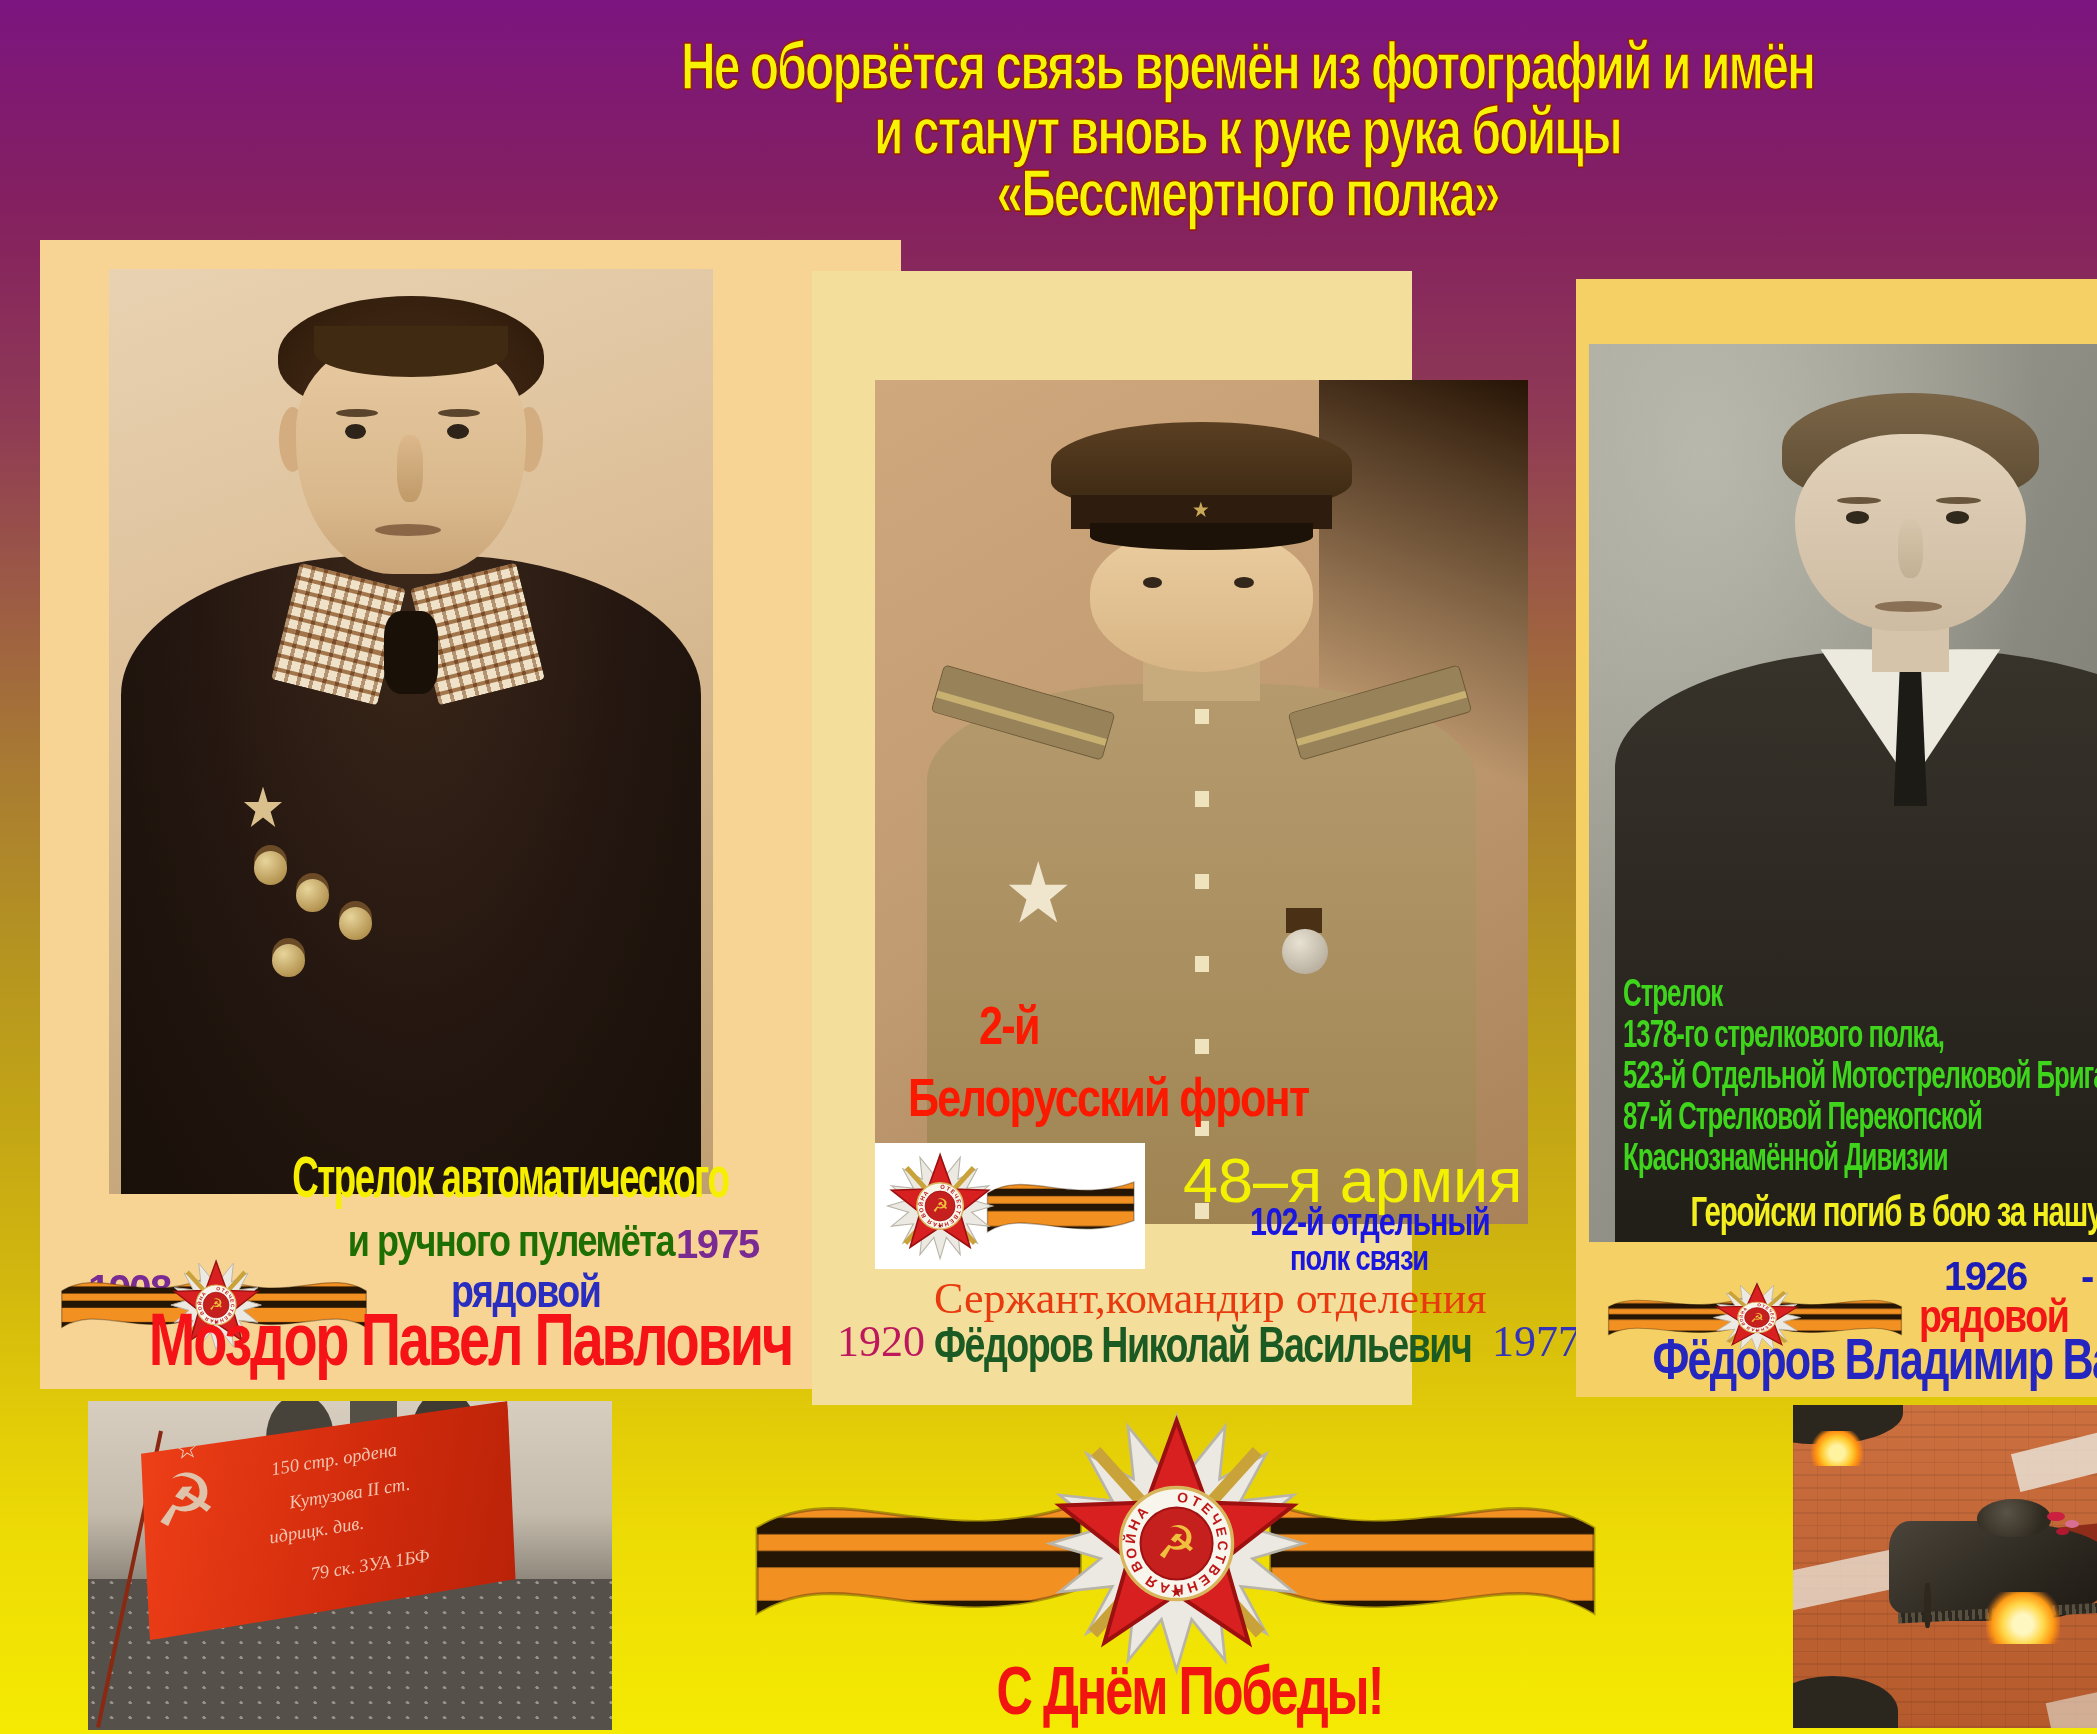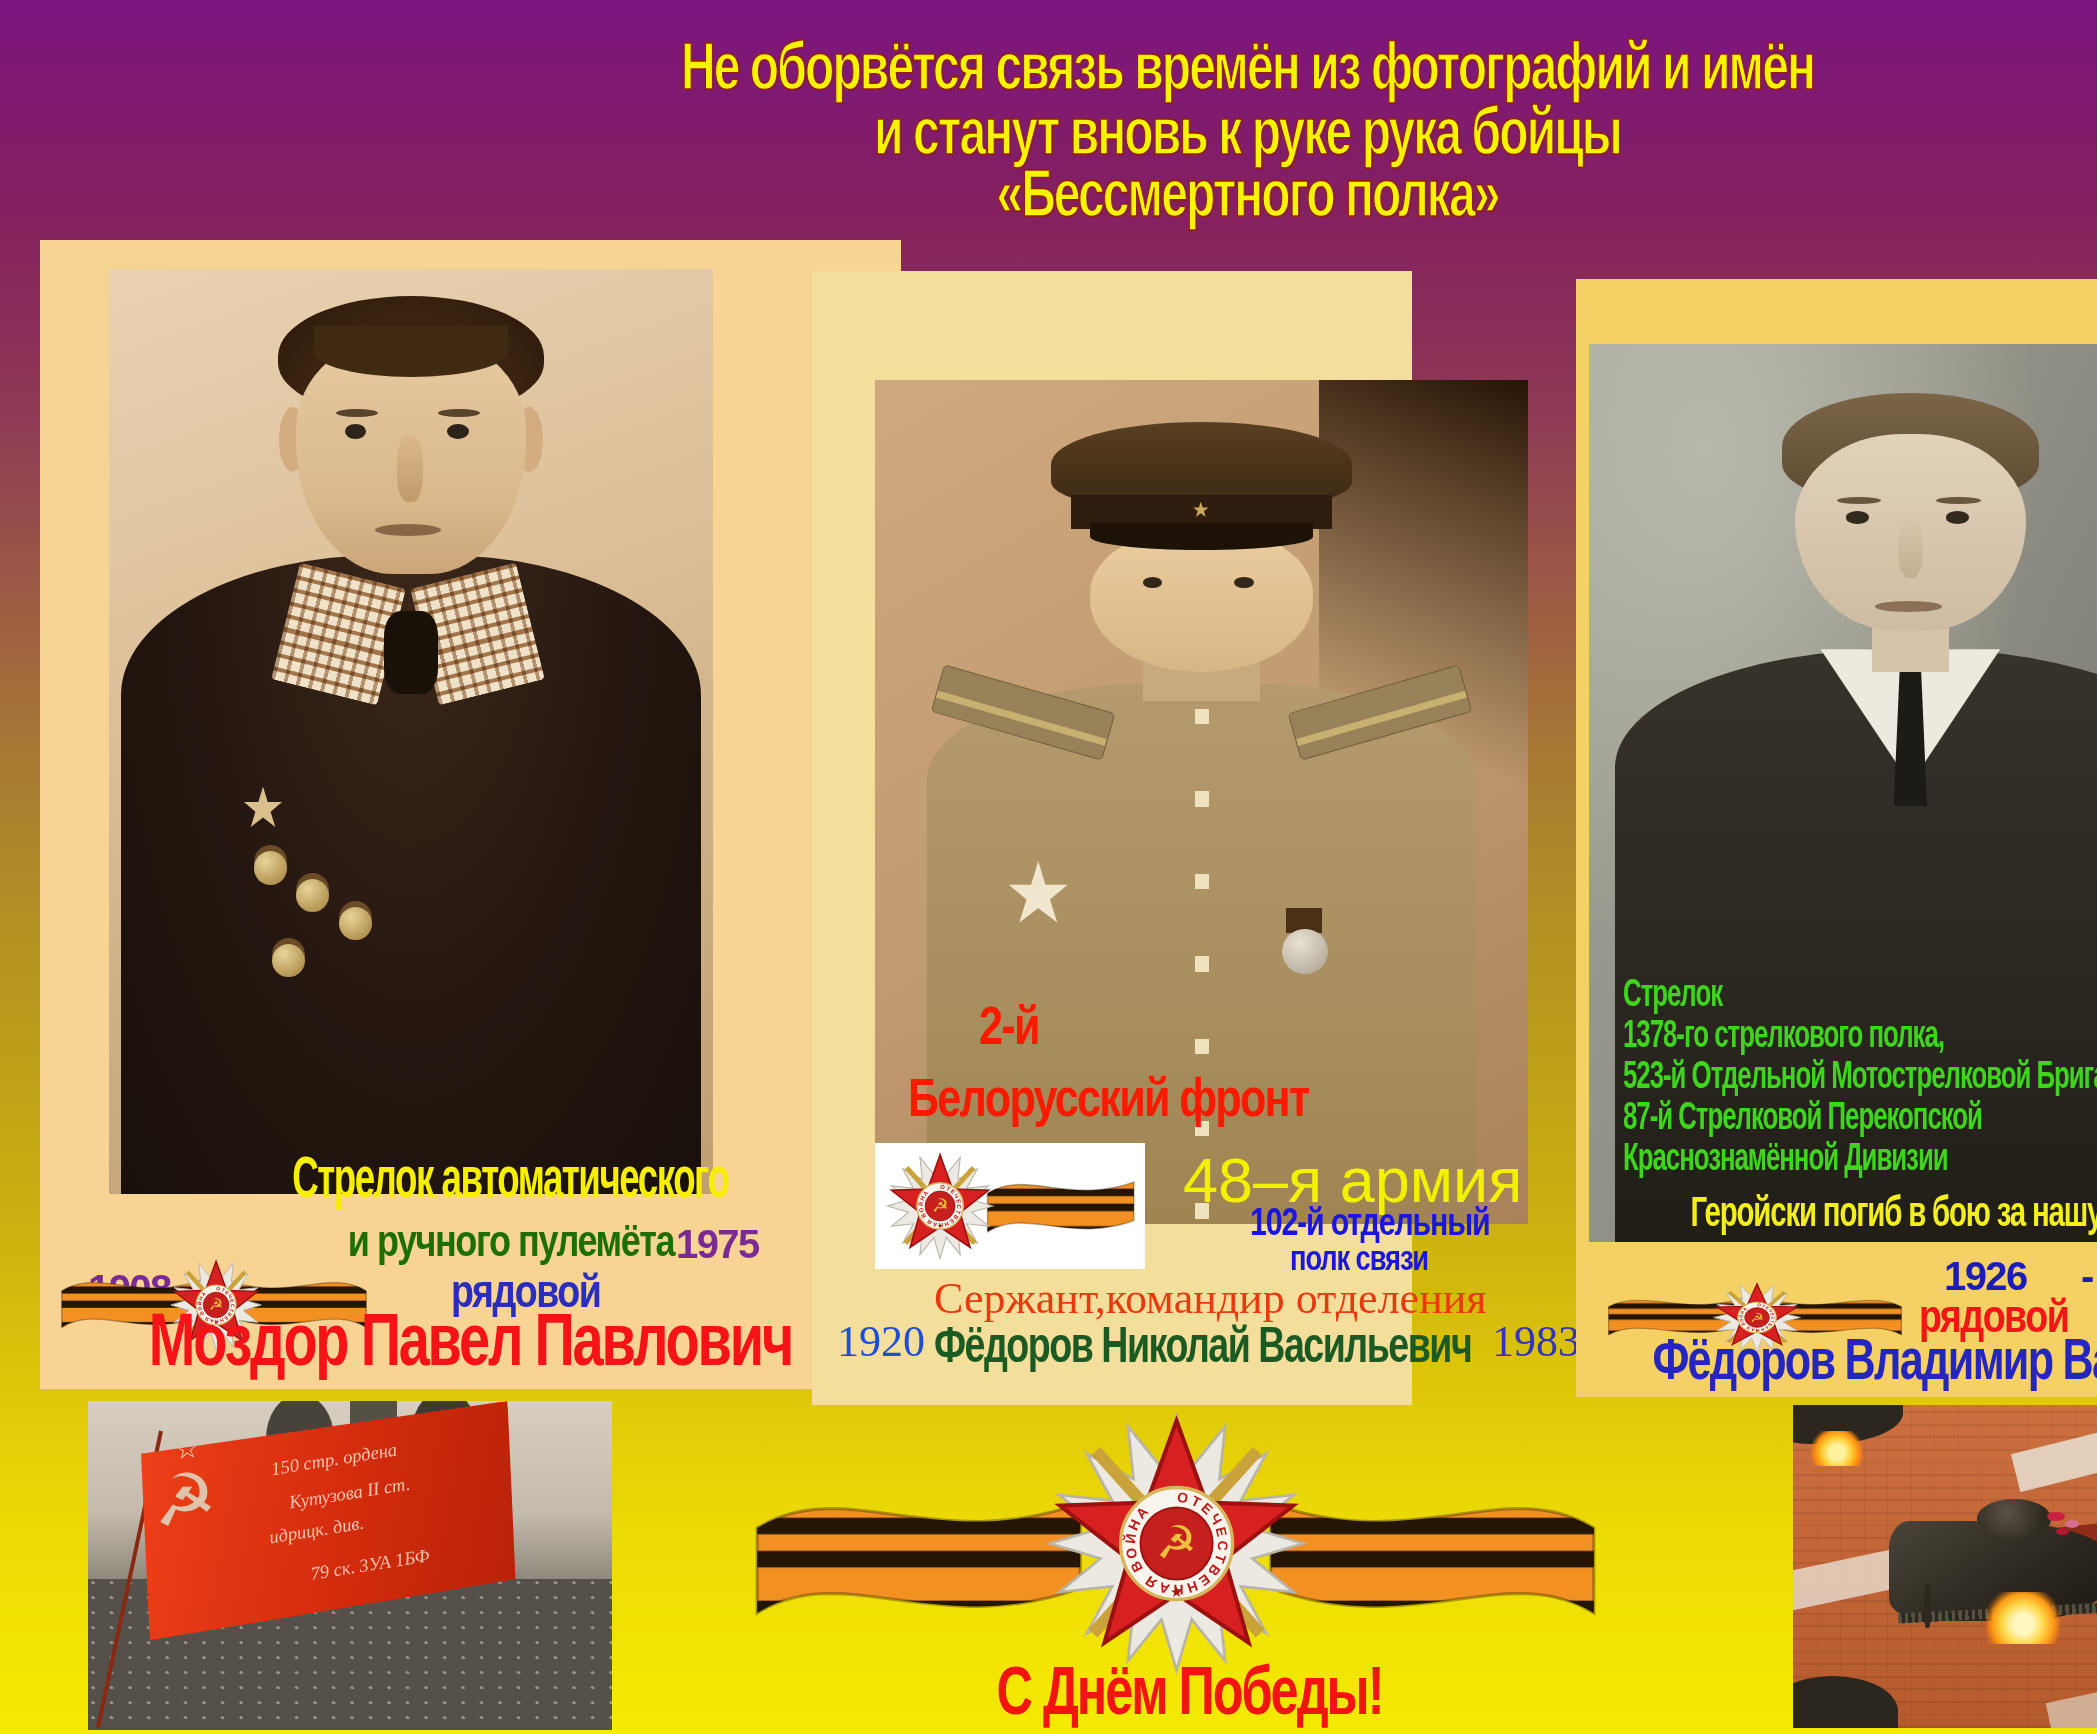--- a/index.html
+++ b/index.html
@@ -96,21 +96,21 @@
   .lx-rank{top:1027px;color:#2a2ec0;font-size:47px;transform:scale(.8,1);padding-left:138px;}
   .lx-name{top:1065px;color:#f51318;font-size:70px;transform:scale(.8,1.05);}
 
   
   .mx-front1{left:167px;top:727px;color:#fb1a00;font-size:54px;transform:scale(.8,1);}
   .mx-front2{left:96px;top:799px;color:#fb1a00;font-size:54px;transform:scale(.8,1);}
   .mx-army{left:371px;top:878px;color:#f3f000;font-size:63px;font-weight:400;letter-spacing:0;}
   .mx-unit1{left:438px;top:931px;color:#1a16e0;font-size:39px;transform:scale(.78,1);}
   .mx-unit2{left:478px;top:969px;color:#1a16e0;font-size:35px;transform:scale(.78,1);}
   .mx-pos{left:122px;top:1006px;color:#e8390f;font-size:44px;}
-  .mx-y1{left:25px;top:1049px;color:#1d4ed8;font-size:44px;}
+  .mx-y1{left:25px;top:1049px;color:#be185d;font-size:44px;}
   .mx-name{left:122px;top:1049px;color:#1c5a24;font-size:47px;transform:scale(.8,1.05);}
   .mx-y2{left:680px;top:1049px;color:#3333bb;font-size:44px;}
 
   
   .rx-greenblock{left:47px;top:694px;color:#3ed51c;font-size:38px;line-height:41px;transform:scale(.68,1);}
   .rx-memorial{top:912px;color:#f3ef1e;font-size:42px;transform:scale(.7,1);}
   .rx-year{font-size:40px;color:#1c1cb8;}
   .rx-rank{top:1013px;color:#f31616;font-size:47px;transform:scale(.8,1);padding-left:89px;}
   .rx-name{top:1053px;color:#2525c0;font-size:54px;transform:scale(.8,1.05);}
 
@@ -250,21 +250,21 @@
     <svg class="abs" style="left:63px;top:872px;" width="270" height="126" viewBox="0 0 643 300">
       <rect width="643" height="300" fill="#ffffff"></rect>
       <use href="#wing" x="250" y="55" width="380" height="190"></use>
       <use href="#medal" x="10" y="5" width="290" height="290"></use>
     </svg>
     <div class="t mx-unit1 ol">102-й отдельный</div>
     <div class="t mx-unit2 ol">полк связи</div>
     <div class="t ser mx-pos">Сержант,командир отделения</div>
     <div class="t ser mx-y1">1920</div>
     <div class="t mx-name ol">Фёдоров Николай Васильевич</div>
-    <div class="t ser mx-y2">1983</div>
+    <div class="t ser mx-y2">1977</div>
   </section>
 
   <section class="panel" id="panel-right">
     <div class="photo" id="photo-right">
       <div class="layer rp-suit"></div>
       <div class="layer rp-shirt"></div>
       <div class="layer rp-tie"></div>
       <div class="layer rp-neck"></div>
       <div class="layer rp-hair"></div>
       <div class="layer rp-face"></div>

